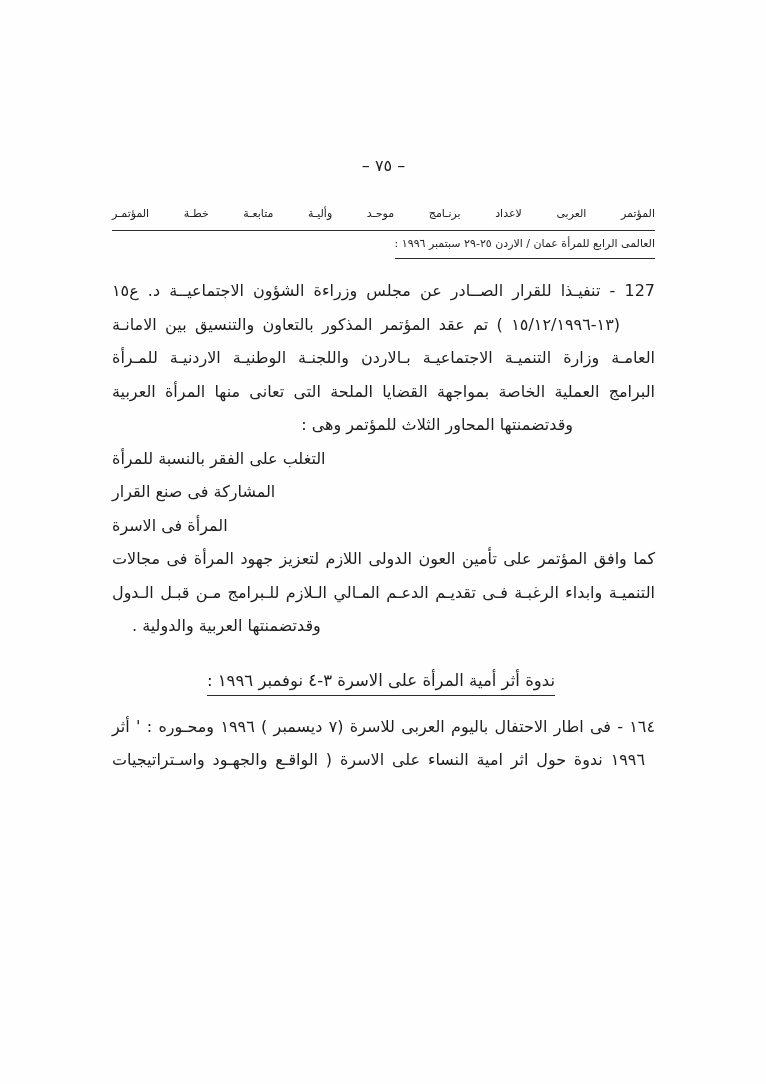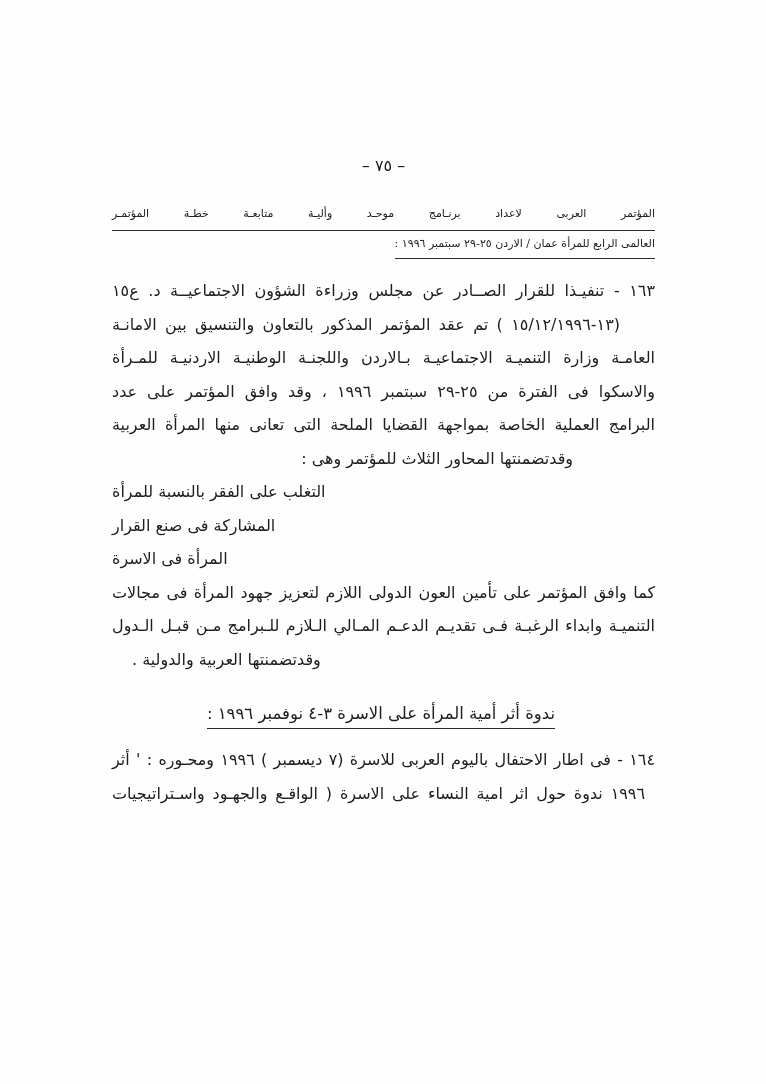--- a/index.html
+++ b/index.html
@@ -96,24 +96,23 @@
     <div class="pn">– ٧٥ –</div>
 
     <div class="h1-block">
       <div class="h-line full-underline">المؤتمر العربى  لاعداد برنـامج موحـد وأليـة متابعـة خطـة المؤتمـر</div>
       <div class="h-line right">
         <span class="ul">العالمى الرابع للمرأة عمان / الاردن ٢٥-٢٩ سبتمبر ١٩٩٦ :</span>
       </div>
     </div>
 
     <div class="p163">
-      <div class="line justify">١٦٣ - تنفيـذا للقرار الصــادر عن مجلس وزراءة الشؤون الاجتماعيــة د. ع١٥</div>
+      <div class="line justify">127 - تنفيـذا للقرار الصــادر عن مجلس وزراءة الشؤون الاجتماعيــة د. ع١٥</div>
       <div class="line justify ind35">(١٣-١٥/١٢/١٩٩٦ ) تم عقد المؤتمر المذكور بالتعاون والتنسيق بين الامانـة</div>
       <div class="line justify">العامـة وزارة التنميـة الاجتماعيـة بـالاردن واللجنـة الوطنيـة الاردنيـة للمـرأة</div>
-      <div class="line justify">والاسكوا فى الفترة من ٢٥-٢٩ سبتمبر ١٩٩٦ ، وقد وافق المؤتمر على عدد</div>
       <div class="line justify">البرامج العملية الخاصة بمواجهة القضايا الملحة التى تعانى منها المرأة العربية</div>
       <div class="line last163">وقدتضمنتها المحاور الثلاث للمؤتمر وهى :</div>
     </div>
 
     <div>
       <div class="line axis">التغلب على الفقر بالنسبة للمرأة</div>
       <div class="line axis">المشاركة فى صنع القرار</div>
       <div class="line axis">المرأة فى الاسرة</div>
     </div>
 

